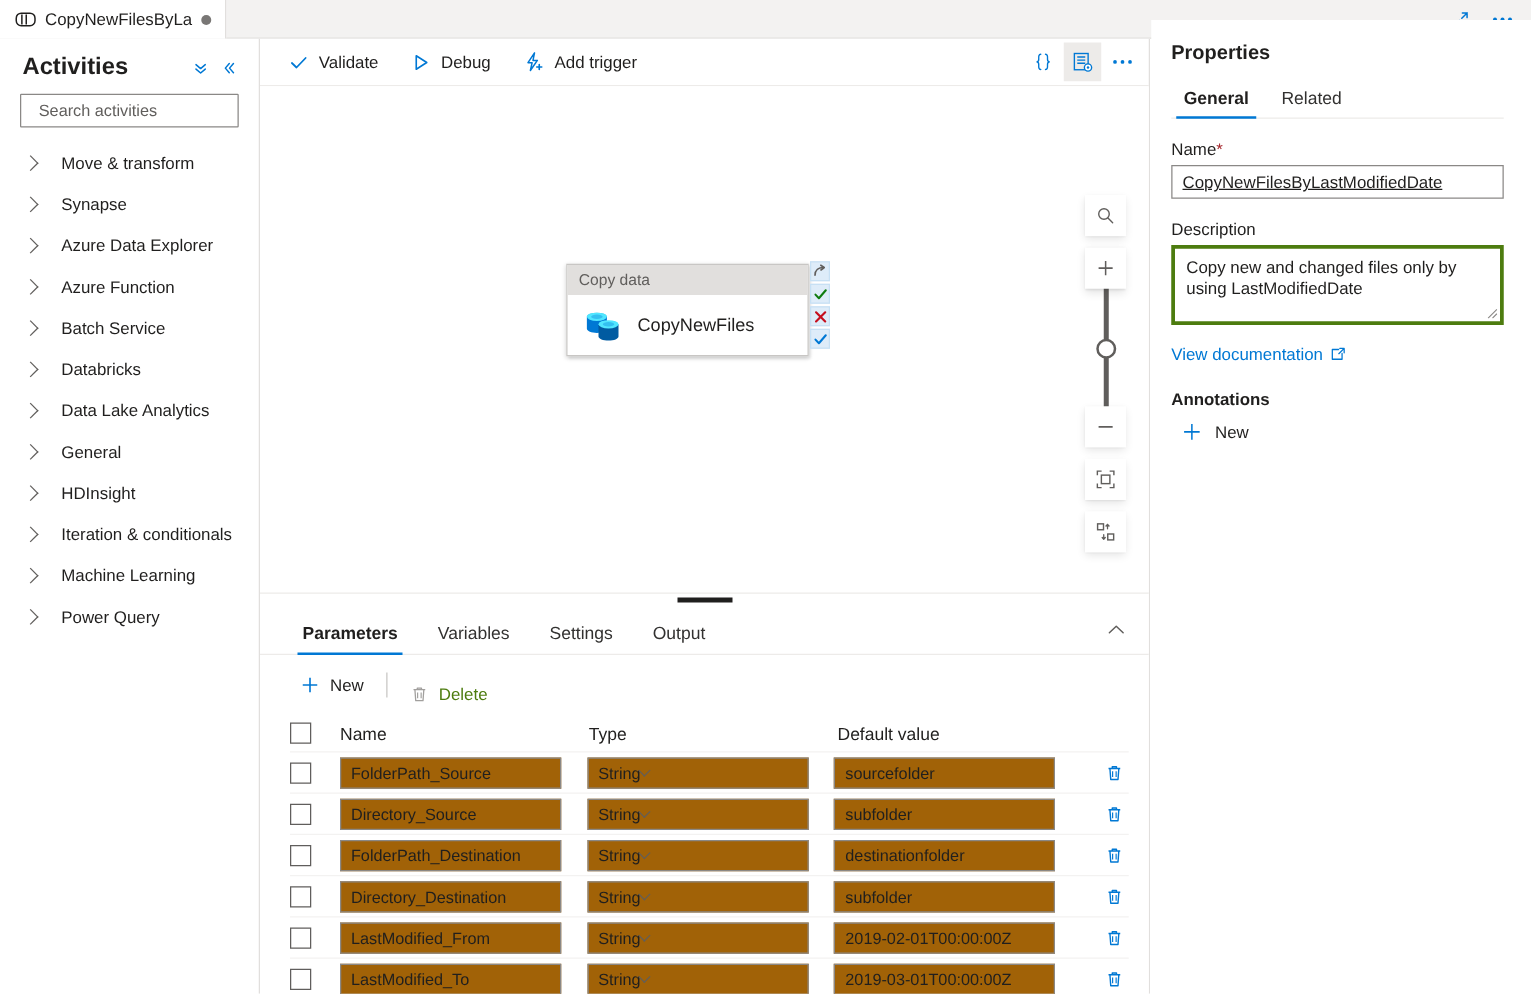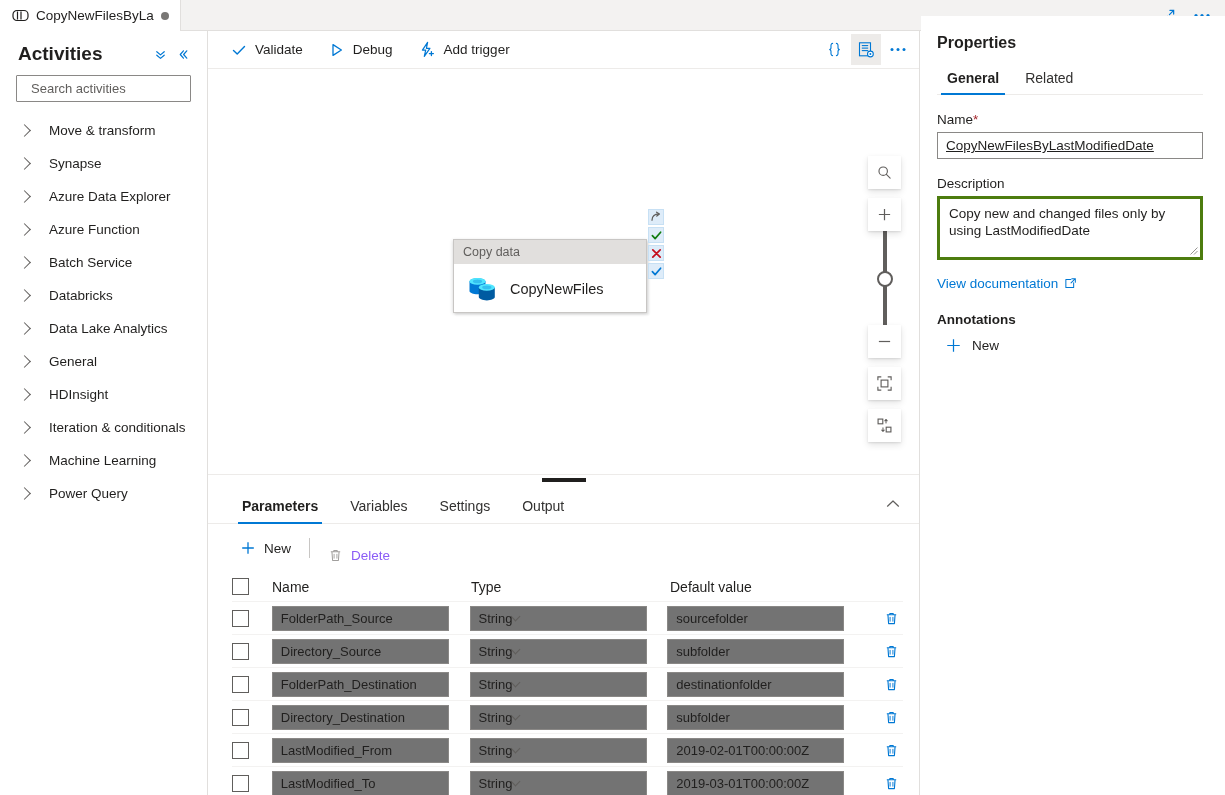--- a/index.html
+++ b/index.html
@@ -106,21 +106,20 @@
   
   .canvas {
     position: relative; height: 405px; background: #ffffff;
     overflow: hidden;
   }
   .activity-node {
     position: absolute; left: 245px; top: 142px;
     width: 194px; height: 74px;
     background: #ffffff; border: 1px solid #c8c6c4;
     box-shadow: 0 1.2px 3.6px rgba(0,0,0,.18), 2px 2px 2px rgba(0,0,0,.07);
-    margin-top: 28px;
   }
   .node-header {
     height: 24px; background: #e1dfdd; display: flex; align-items: center;
     padding: 0 9px; font-size: 12.5px; color: #605e5c;
   }
   .node-body {
     height: 49px; display: flex; align-items: center; gap: 12px;
     padding-left: 13px;
   }
   .node-name { font-size: 14.5px; color: #201f1e; }
@@ -184,40 +183,40 @@
     width: 24px; height: 22px; display: flex;
     align-items: center; justify-content: center; cursor: default;
   }
   .param-cmds {
     display: flex; align-items: center; height: 48px; padding-left: 24px;
   }
   .pcmd {
     display: flex; align-items: center; gap: 8px; height: 30px;
     padding: 0 8px; font-size: 13.5px; color: #201f1e; cursor: default;
   }
-  .pcmd.disabled { color: #8b5cf6; margin-top: 14px; }
+  .pcmd.disabled { color: #4d7c0f; margin-top: 14px; }
   .vsep { width: 1px; height: 20px; background: #c8c6c4; margin: 0 10px; }
 
   .ptable { padding: 0 16px 0 24px; }
   .prow {
     display: flex; align-items: center; height: 33px;
     border-bottom: 1px solid #f3f2f1;
   }
   .prow.head { height: 30px; font-size: 14px; color: #201f1e; }
   .c-check { width: 40px; display: flex; align-items: center; }
   .c-name  { width: 199px; }
   .c-type  { width: 199px; }
   .c-def   { width: 199px; }
   .c-del   { flex: 1; display: flex; align-items: center; padding-left: 14px; }
   .cbox {
     width: 17px; height: 17px; border: 1px solid #605e5c;
     background: #fff; cursor: default;
   }
   .fld {
-    width: 177px; height: 25px; border: 1px solid #8a8886; background: #737373;
+    width: 177px; height: 25px; border: 1px solid #8a8886; background: #a16207;
     display: flex; align-items: center; padding: 0 8px;
     font-size: 13px; color: #201f1e; white-space: nowrap; overflow: hidden;
   }
   .fld.sel { justify-content: flex-start; padding-right: 7px; }
   .chev-dn {
     width: 7px; height: 7px; border-right: 1.3px solid #605e5c;
     border-bottom: 1.3px solid #605e5c; transform: rotate(45deg);
     margin-top: -4px; flex: none;
   }
   .trash-btn {

